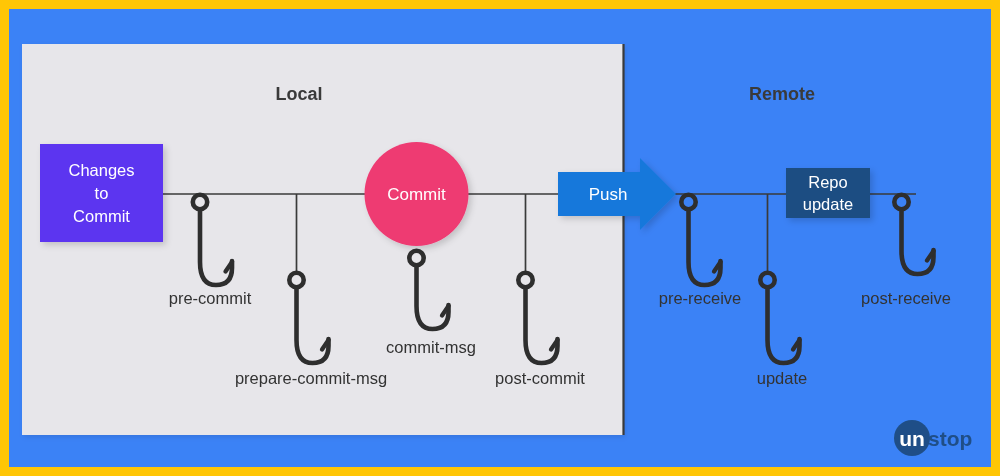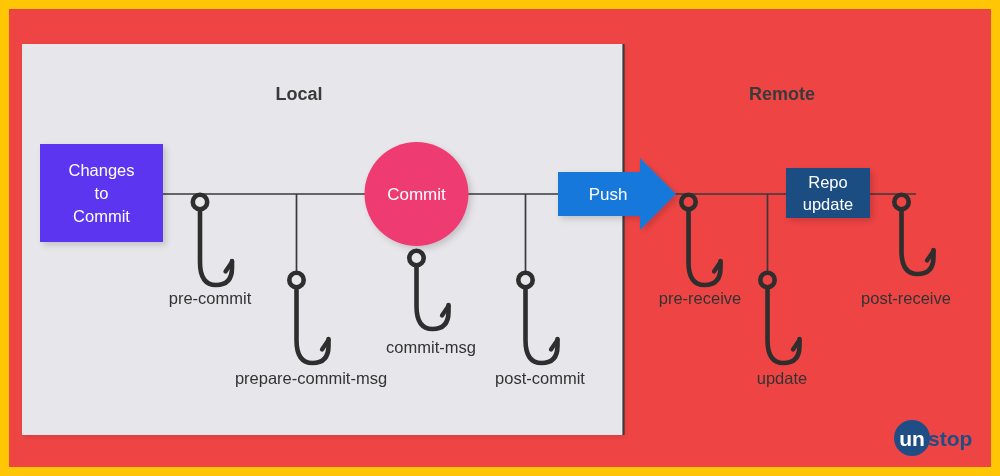--- a/index.html
+++ b/index.html
@@ -8,21 +8,21 @@
     padding: 0;
     background: #ffffff;
   }
   body {
     font-family: "Liberation Sans", sans-serif;
   }
   #canvas {
     position: relative;
     width: 1000px;
     height: 476px;
-    background: #ef4444;
+    background: #3b82f6;
     overflow: hidden;
     box-sizing: border-box;
   }
   
   .frame-bar { position: absolute; background: #FFC605; }
   .frame-top    { left: 0;  top: 0;    width: 1000px; height: 9px; }
   .frame-bottom { left: 0;  bottom: 0; width: 1000px; height: 9px; }
   .frame-left   { left: 0;  top: 0;    width: 9px;  height: 476px; }
   .frame-right  { right: 0; top: 0;    width: 9px;  height: 476px; }
 

